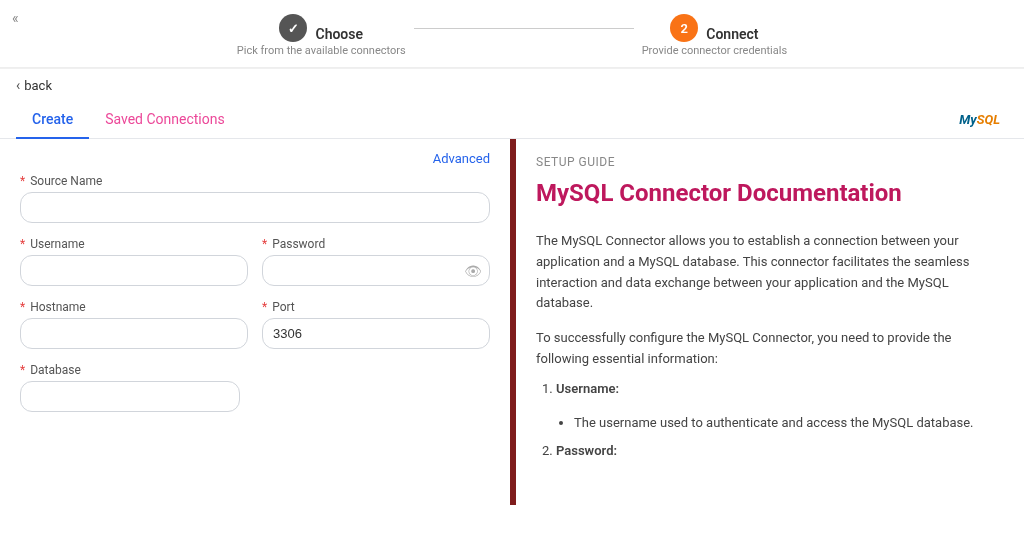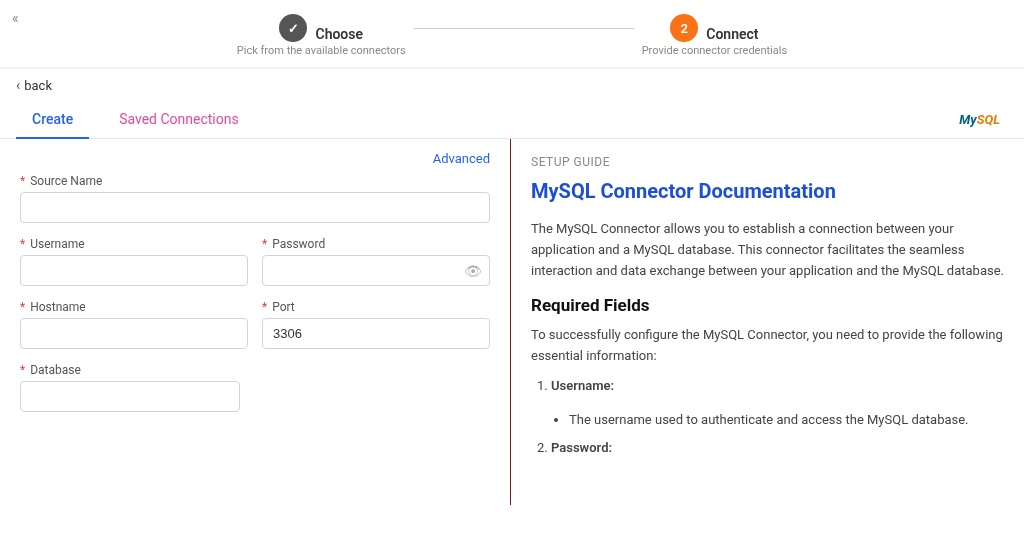--- a/index.html
+++ b/index.html
@@ -90,21 +90,21 @@
     
     .tabs-row {
       display: flex;
       align-items: center;
       border-bottom: 1px solid #e5e7eb;
       padding: 0 16px;
       justify-content: space-between;
     }
     .tabs-left {
       display: flex;
-      gap: 14px;
+      gap: 0;
     }
     .tab {
       padding: 10px 16px;
       font-size: 14px;
       cursor: pointer;
       color: #ec4899;
       border-bottom: 2px solid transparent;
       margin-bottom: -1px;
     }
     .tab.active {
@@ -157,21 +157,21 @@
       gap: 2px;
     }
     .field-label .required {
       color: #e53e3e;
       margin-right: 3px;
     }
     .field-input {
       width: 100%;
       padding: 7px 10px;
       border: 1px solid #d1d5db;
-      border-radius: 4px;
+      border-radius: 12px;
       font-size: 13px;
       color: #333;
       outline: none;
     }
     .two-col {
       display: flex;
       gap: 14px;
     }
     .two-col .field-group {
       flex: 1;
@@ -188,37 +188,37 @@
       top: 50%;
       transform: translateY(-50%);
       color: #aaa;
       cursor: pointer;
       font-size: 14px;
     }
 
     
     .guide-panel {
       flex: 1;
-      border-left: 1px solid #7f1d1d;
+      border-left: 6px solid #7f1d1d;
       padding: 16px 20px;
       overflow-y: auto;
       background: #fff;
     }
     .guide-title {
       font-size: 12px;
       color: #888;
       margin-bottom: 10px;
       text-transform: uppercase;
       letter-spacing: 0.5px;
     }
     .guide-heading {
-      font-size: 20px;
+      font-size: 24px;
       font-weight: 700;
-      color: #1d4ed8;
-      margin-bottom: 16px;
+      color: #be185d;
+      margin-bottom: 24px;
     }
     .guide-desc {
       font-size: 13px;
       color: #444;
       line-height: 1.6;
       margin-bottom: 14px;
     }
     .guide-section-heading {
       font-size: 17px;
       font-weight: 700;
@@ -371,21 +371,20 @@
         <span>Database</span>
       </div>
       <input class="field-input" type="text" style="width: 220px;">
     </div>
   </div>
 
   <div class="guide-panel">
     <div class="guide-title">Setup Guide</div>
     <div class="guide-heading">MySQL Connector Documentation</div>
     <div class="guide-desc">The MySQL Connector allows you to establish a connection between your application and a MySQL database. This connector facilitates the seamless interaction and data exchange between your application and the MySQL database.</div>
-    <div class="guide-section-heading">Required Fields</div>
     <div class="guide-intro">To successfully configure the MySQL Connector, you need to provide the following essential information:</div>
     <ol class="guide-list">
       <li>
         <strong>Username:</strong>
         <ul class="sub-list">
           <li>The username used to authenticate and access the MySQL database.</li>
         </ul>
       </li>
       <li>
         <strong>Password:</strong>

